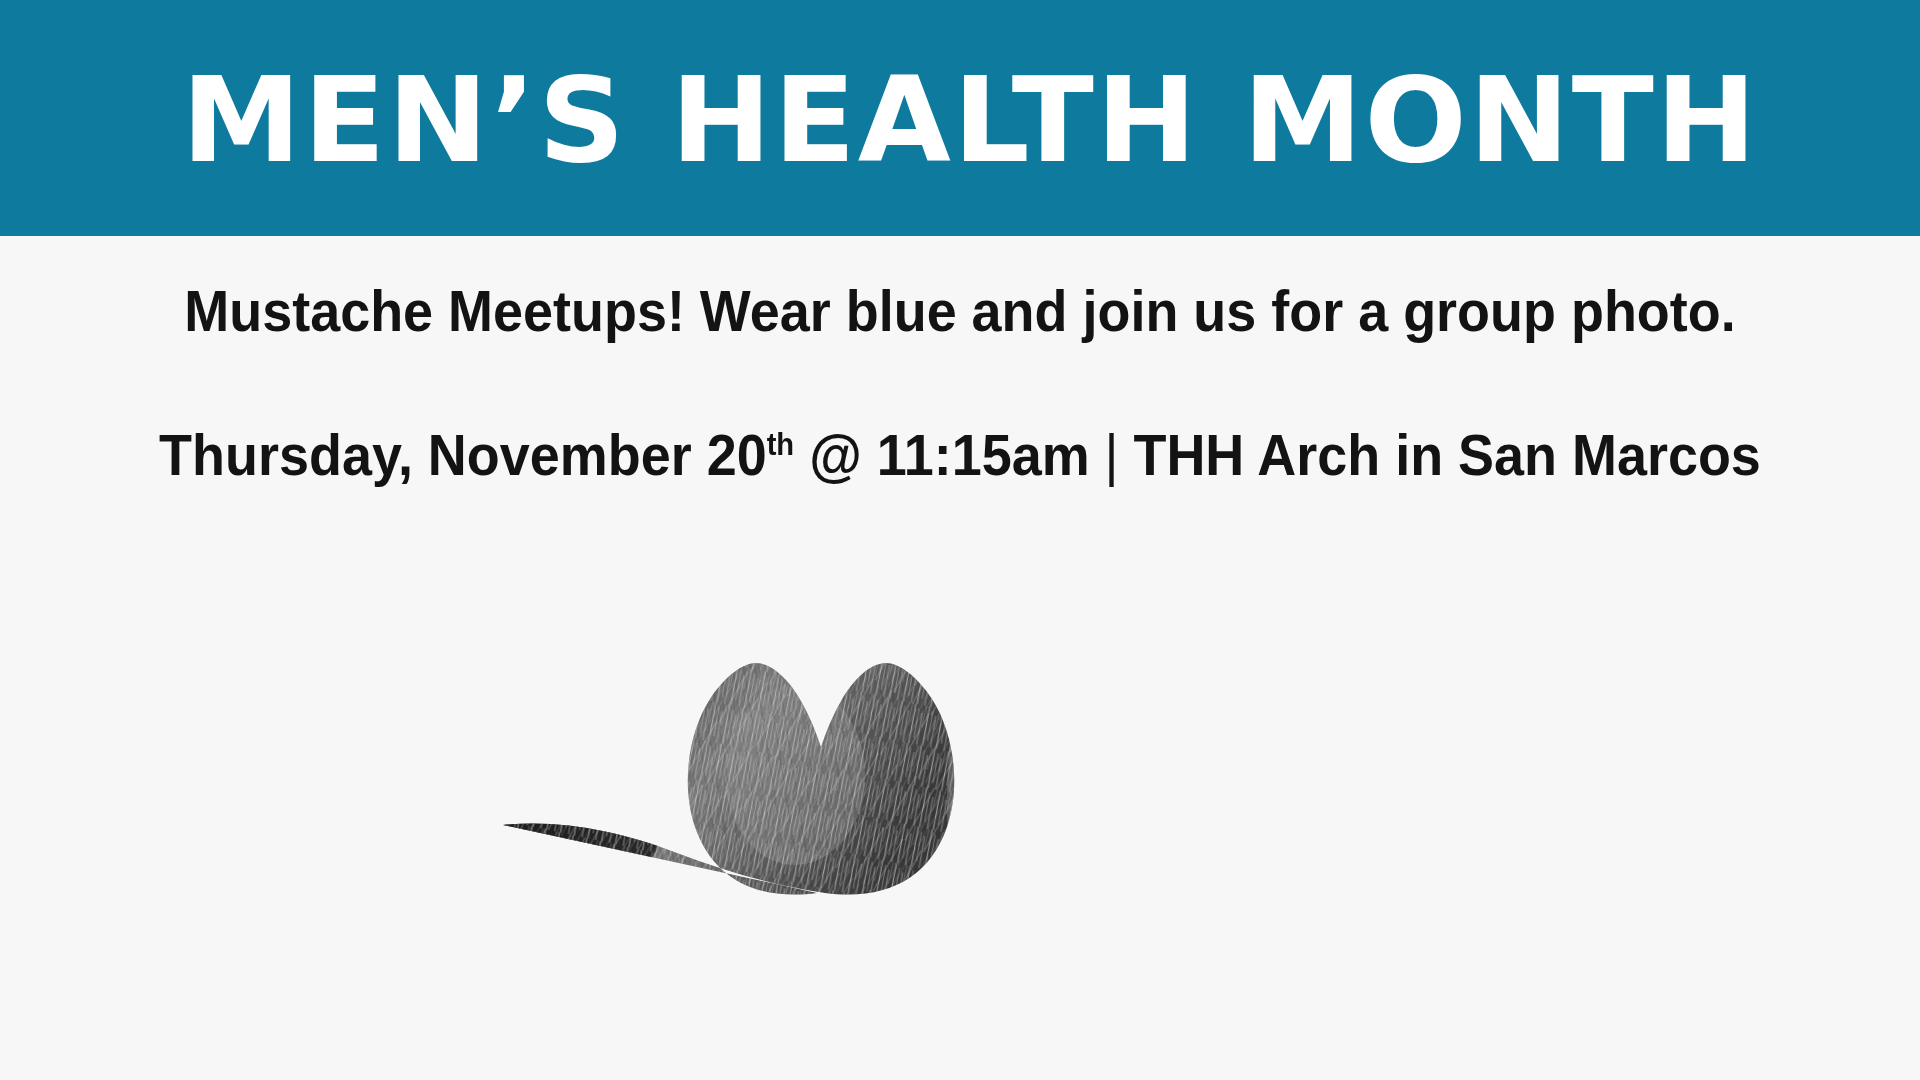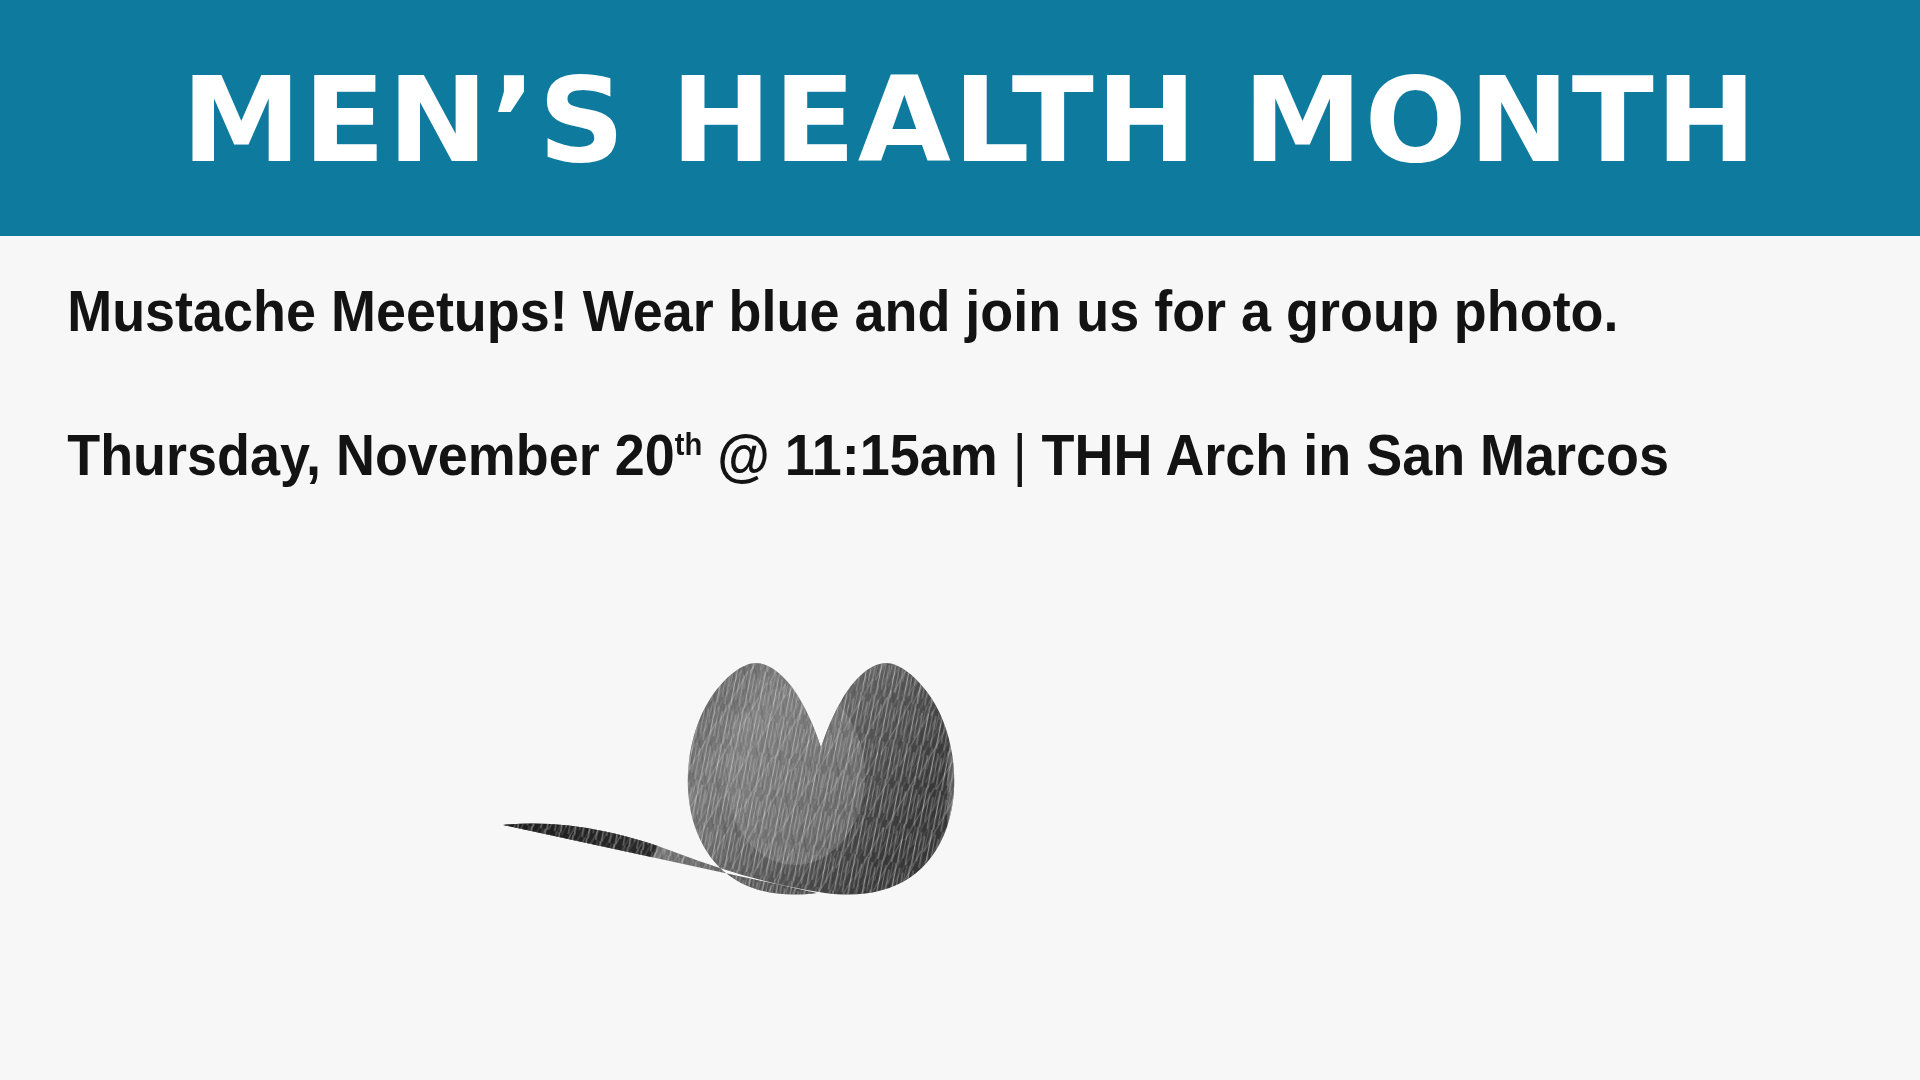--- a/index.html
+++ b/index.html
@@ -45,21 +45,21 @@
     transform: scaleX(1.02);
     margin-top: 4px;
   }
 
   
   #body-copy {
     position: absolute;
     left: 0;
     top: 236px;
     width: 1920px;
-    text-align: left;
+    text-align: center;
   }
 
   .headline {
     font-family: "Liberation Sans Narrow", "Liberation Sans", sans-serif;
     font-weight: bold;
     color: #131313;
     white-space: nowrap;
   }
 
   #tagline {

